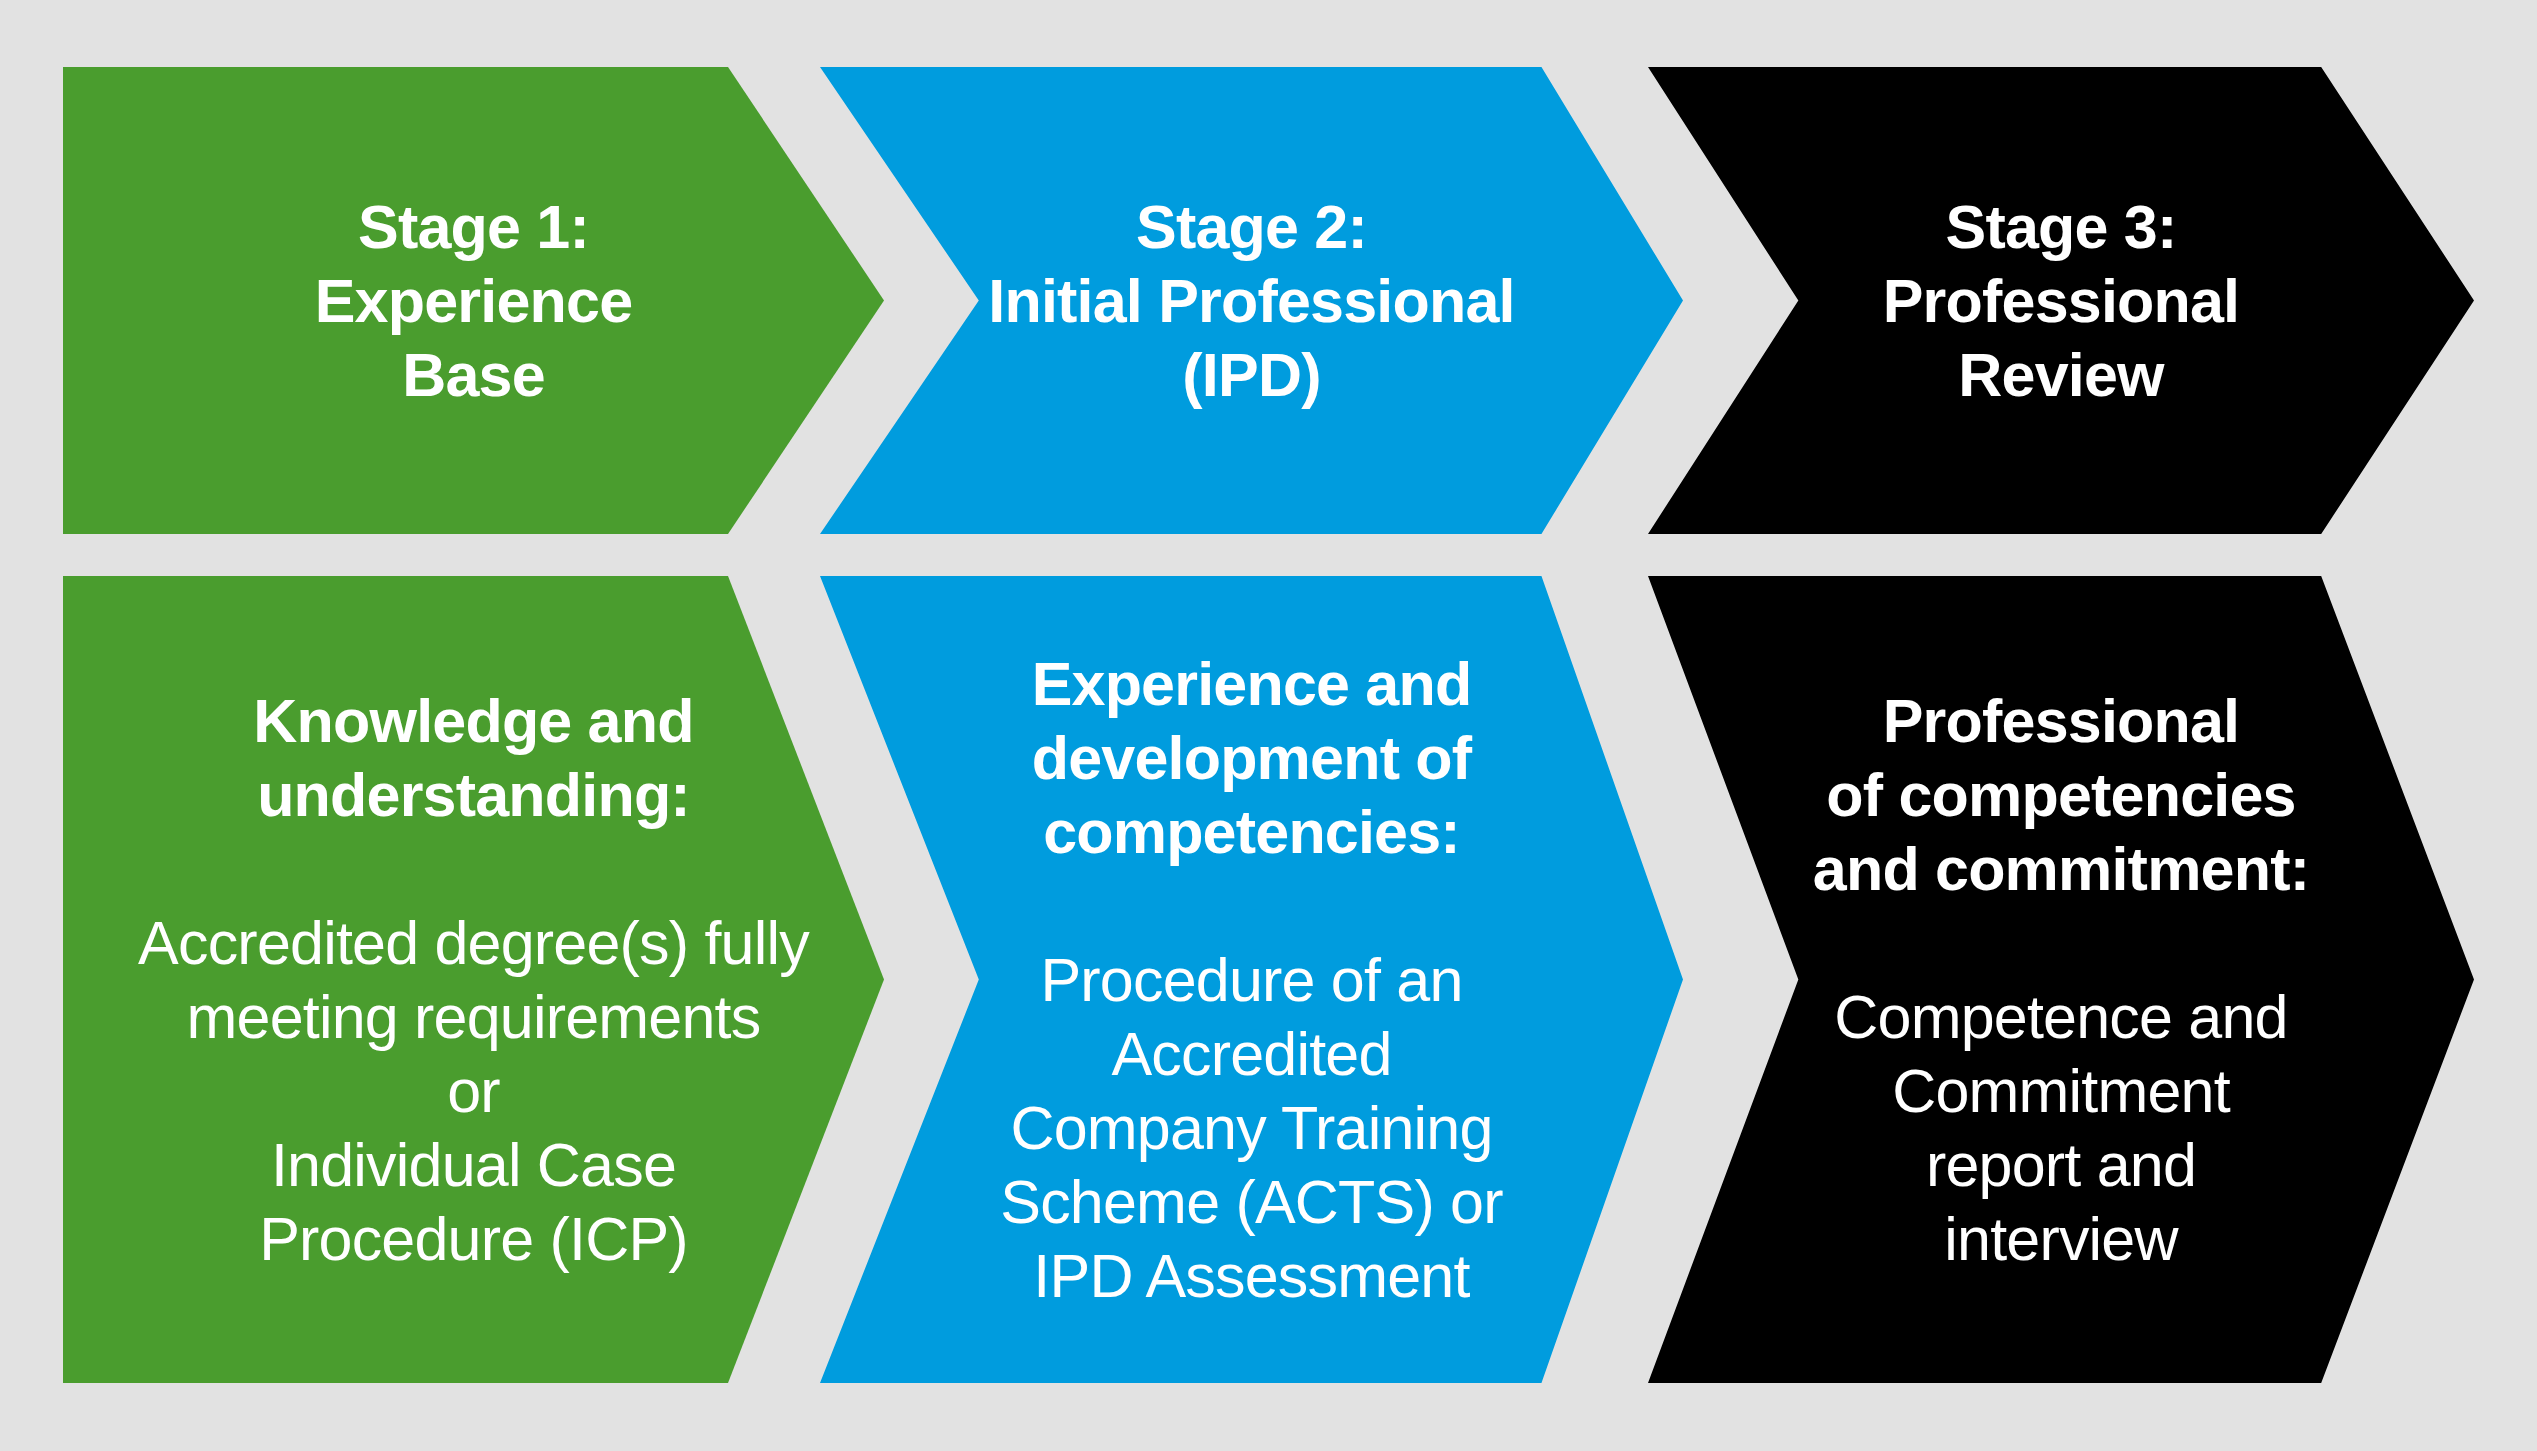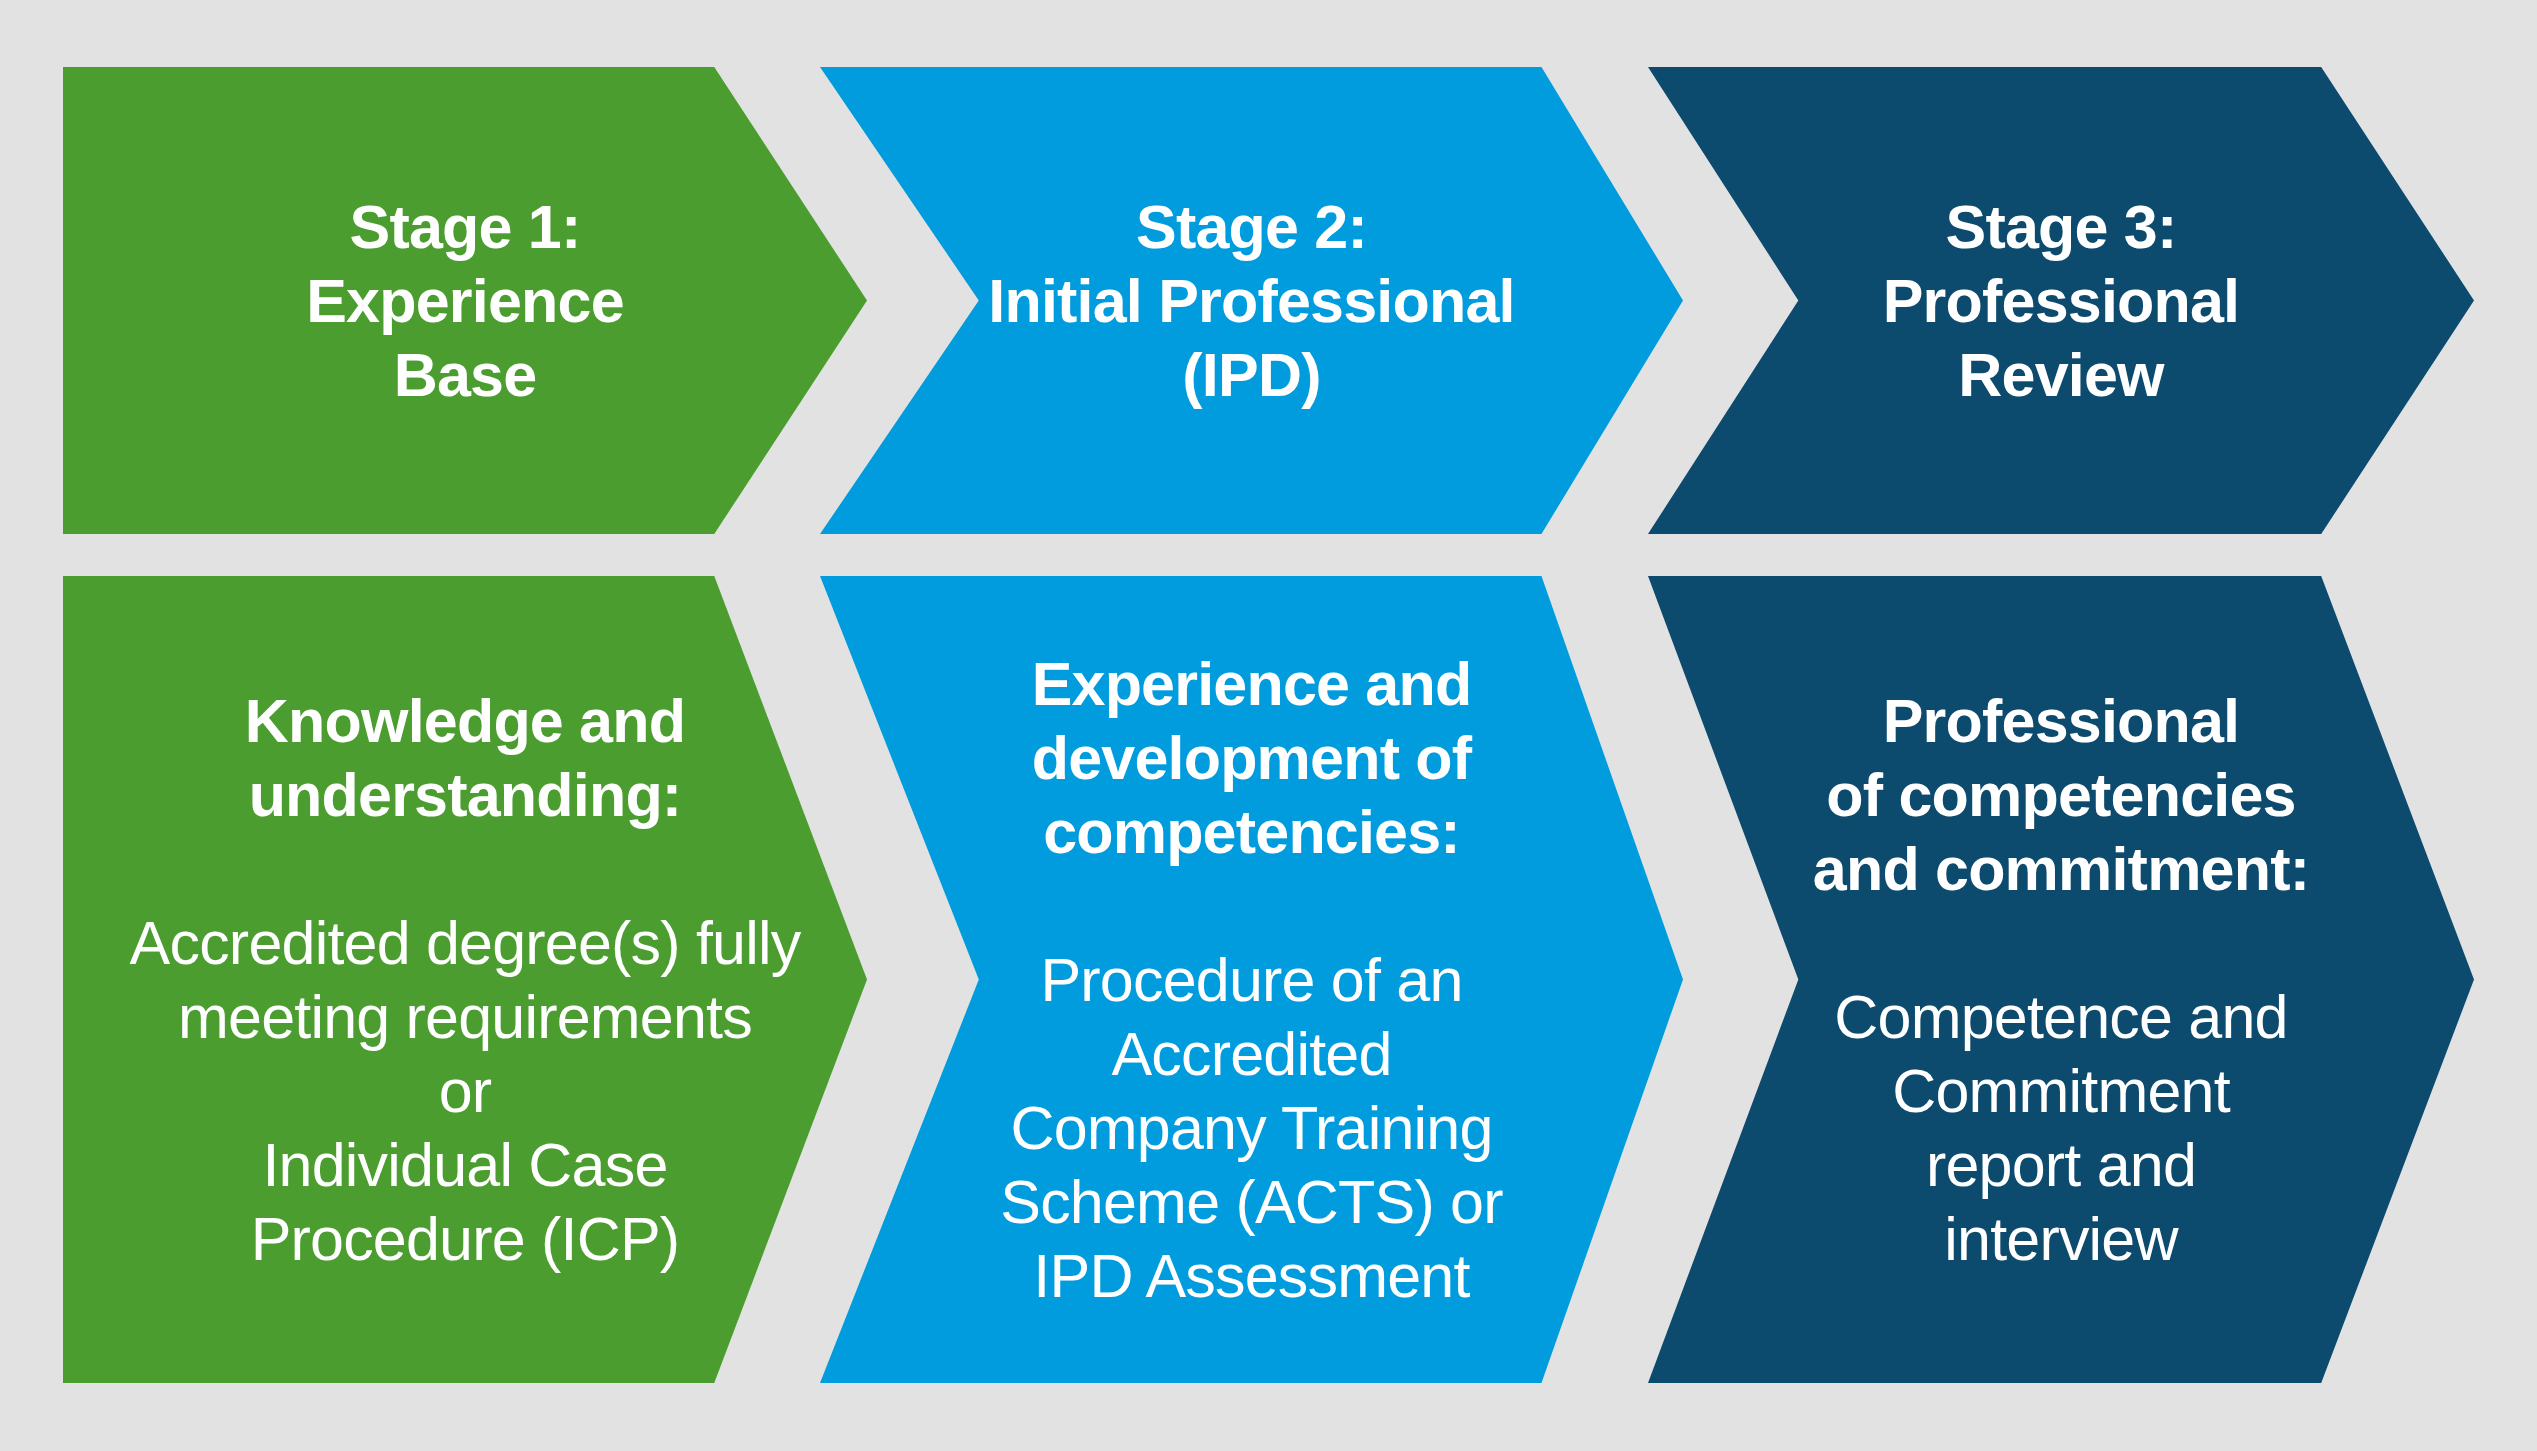--- a/index.html
+++ b/index.html
@@ -17,31 +17,32 @@
   .diagram {
     position: absolute;
     inset: 0;
   }
   .shape {
     position: absolute;
   }
   
   .pentagon {
     clip-path: polygon(0 0, 81% 0, 100% 50%, 81% 100%, 0 100%);
+    padding-left: 17px;
   }
   
   .chevron-blue {
     clip-path: polygon(0 0, 83.6% 0, 100% 50%, 83.6% 100%, 0 100%, 18.4% 50%);
   }
   .chevron-teal {
     clip-path: polygon(0 0, 81.5% 0, 100% 50%, 81.5% 100%, 0 100%, 18.2% 50%);
   }
   .fill-green { background: #4A9D2E; }
   .fill-blue  { background: #009CDE; }
-  .fill-teal  { background: #0c4a6e; }
+  .fill-teal  { background: #000000; }
 
   .text-block {
     position: absolute;
     inset: 0;
     display: flex;
     flex-direction: column;
     justify-content: center;
     align-items: center;
     text-align: center;
   }

